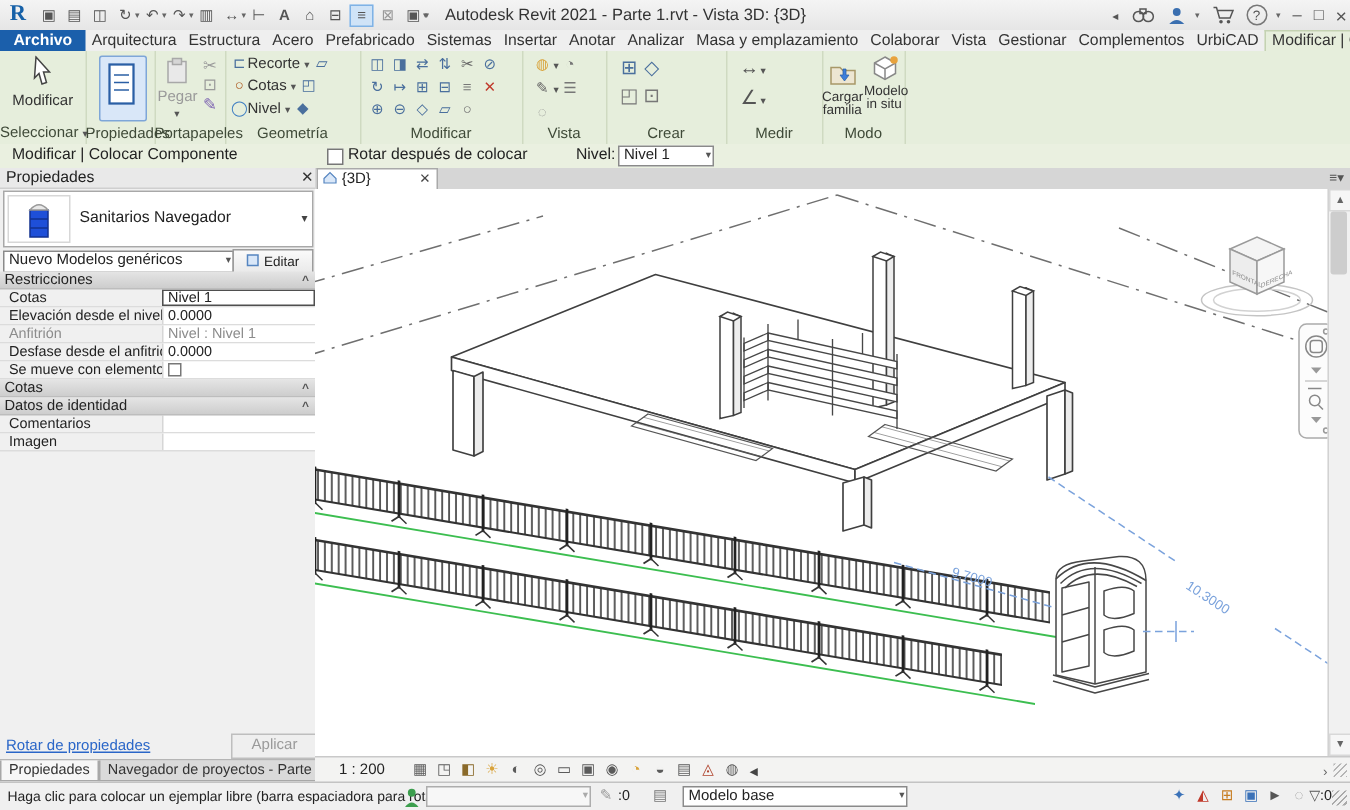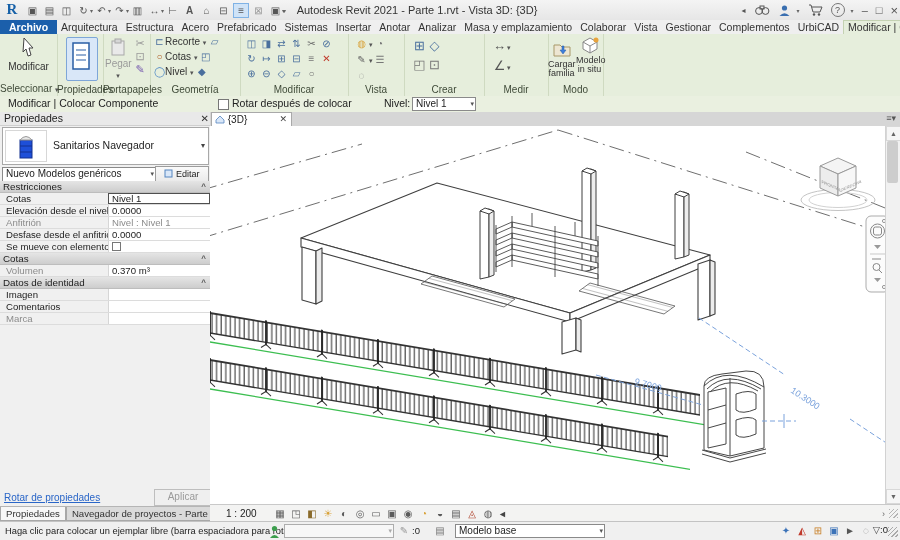--- a/index.html
+++ b/index.html
@@ -274,35 +274,27 @@
       </div>
       <div class="prop-row">
         <div class="pl">Desfase desde el anfitrión</div>
         <div class="pv">0.0000</div>
       </div>
       <div class="prop-row">
         <div class="pl">Se mueve con elementos c...</div>
         <div class="pv"><span class="cb"></span></div>
       </div>
       <div class="prop-sec"><span>Cotas</span><b>^</b></div>
-      <div class="prop-row">
-        <div class="pl gray">Volumen</div>
-        <div class="pv">0.370 m³</div>
-      </div>
       <div class="prop-sec"><span>Datos de identidad</span><b>^</b></div>
-      <div class="prop-row">
-        <div class="pl">Imagen</div>
-        <div class="pv"></div>
-      </div>
       <div class="prop-row">
         <div class="pl">Comentarios</div>
         <div class="pv"></div>
       </div>
       <div class="prop-row">
-        <div class="pl gray">Marca</div>
+        <div class="pl">Imagen</div>
         <div class="pv"></div>
       </div>
     </div>
   <div id="palfoot" class="abs" style="left:4px;top:379px;width:202px">
     <a>Rotar de propiedades</a>
     <span id="applybtn">Aplicar</span>
   </div>
   <div id="projtabs" class="abs">
     <span class="ptab on">Propiedades</span><span class="ptab">Navegador de proyectos - Parte 1.rvt</span>
   </div>

